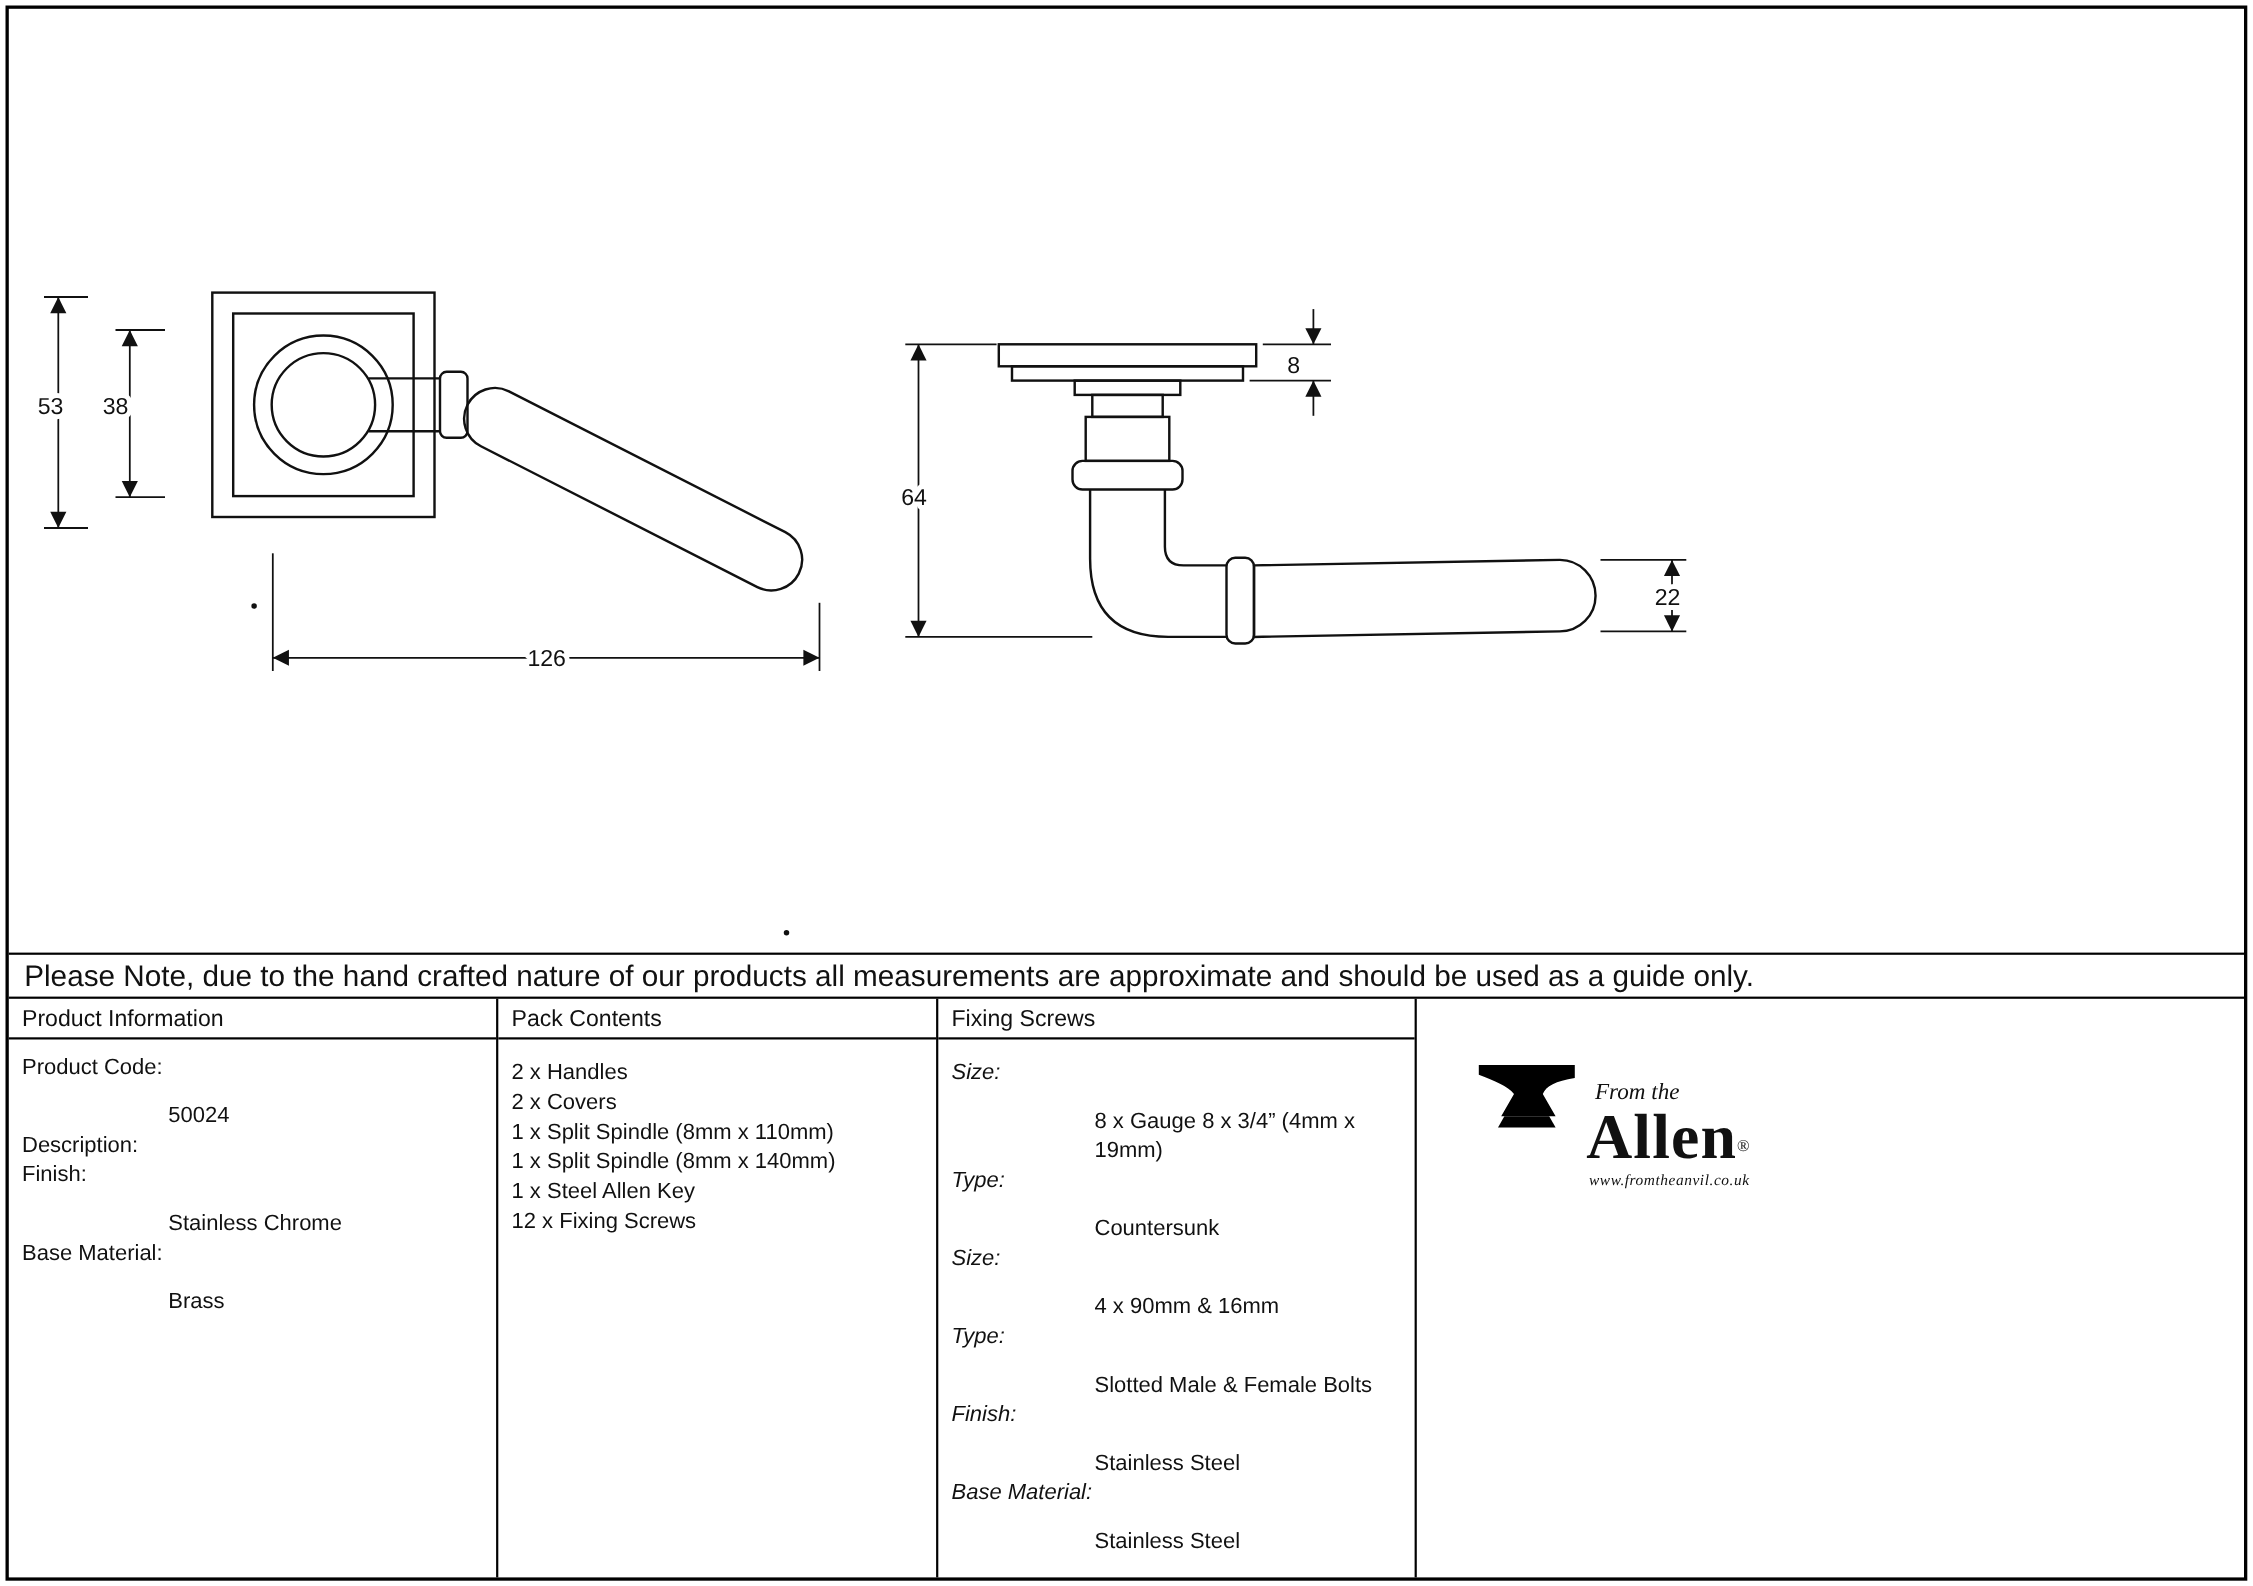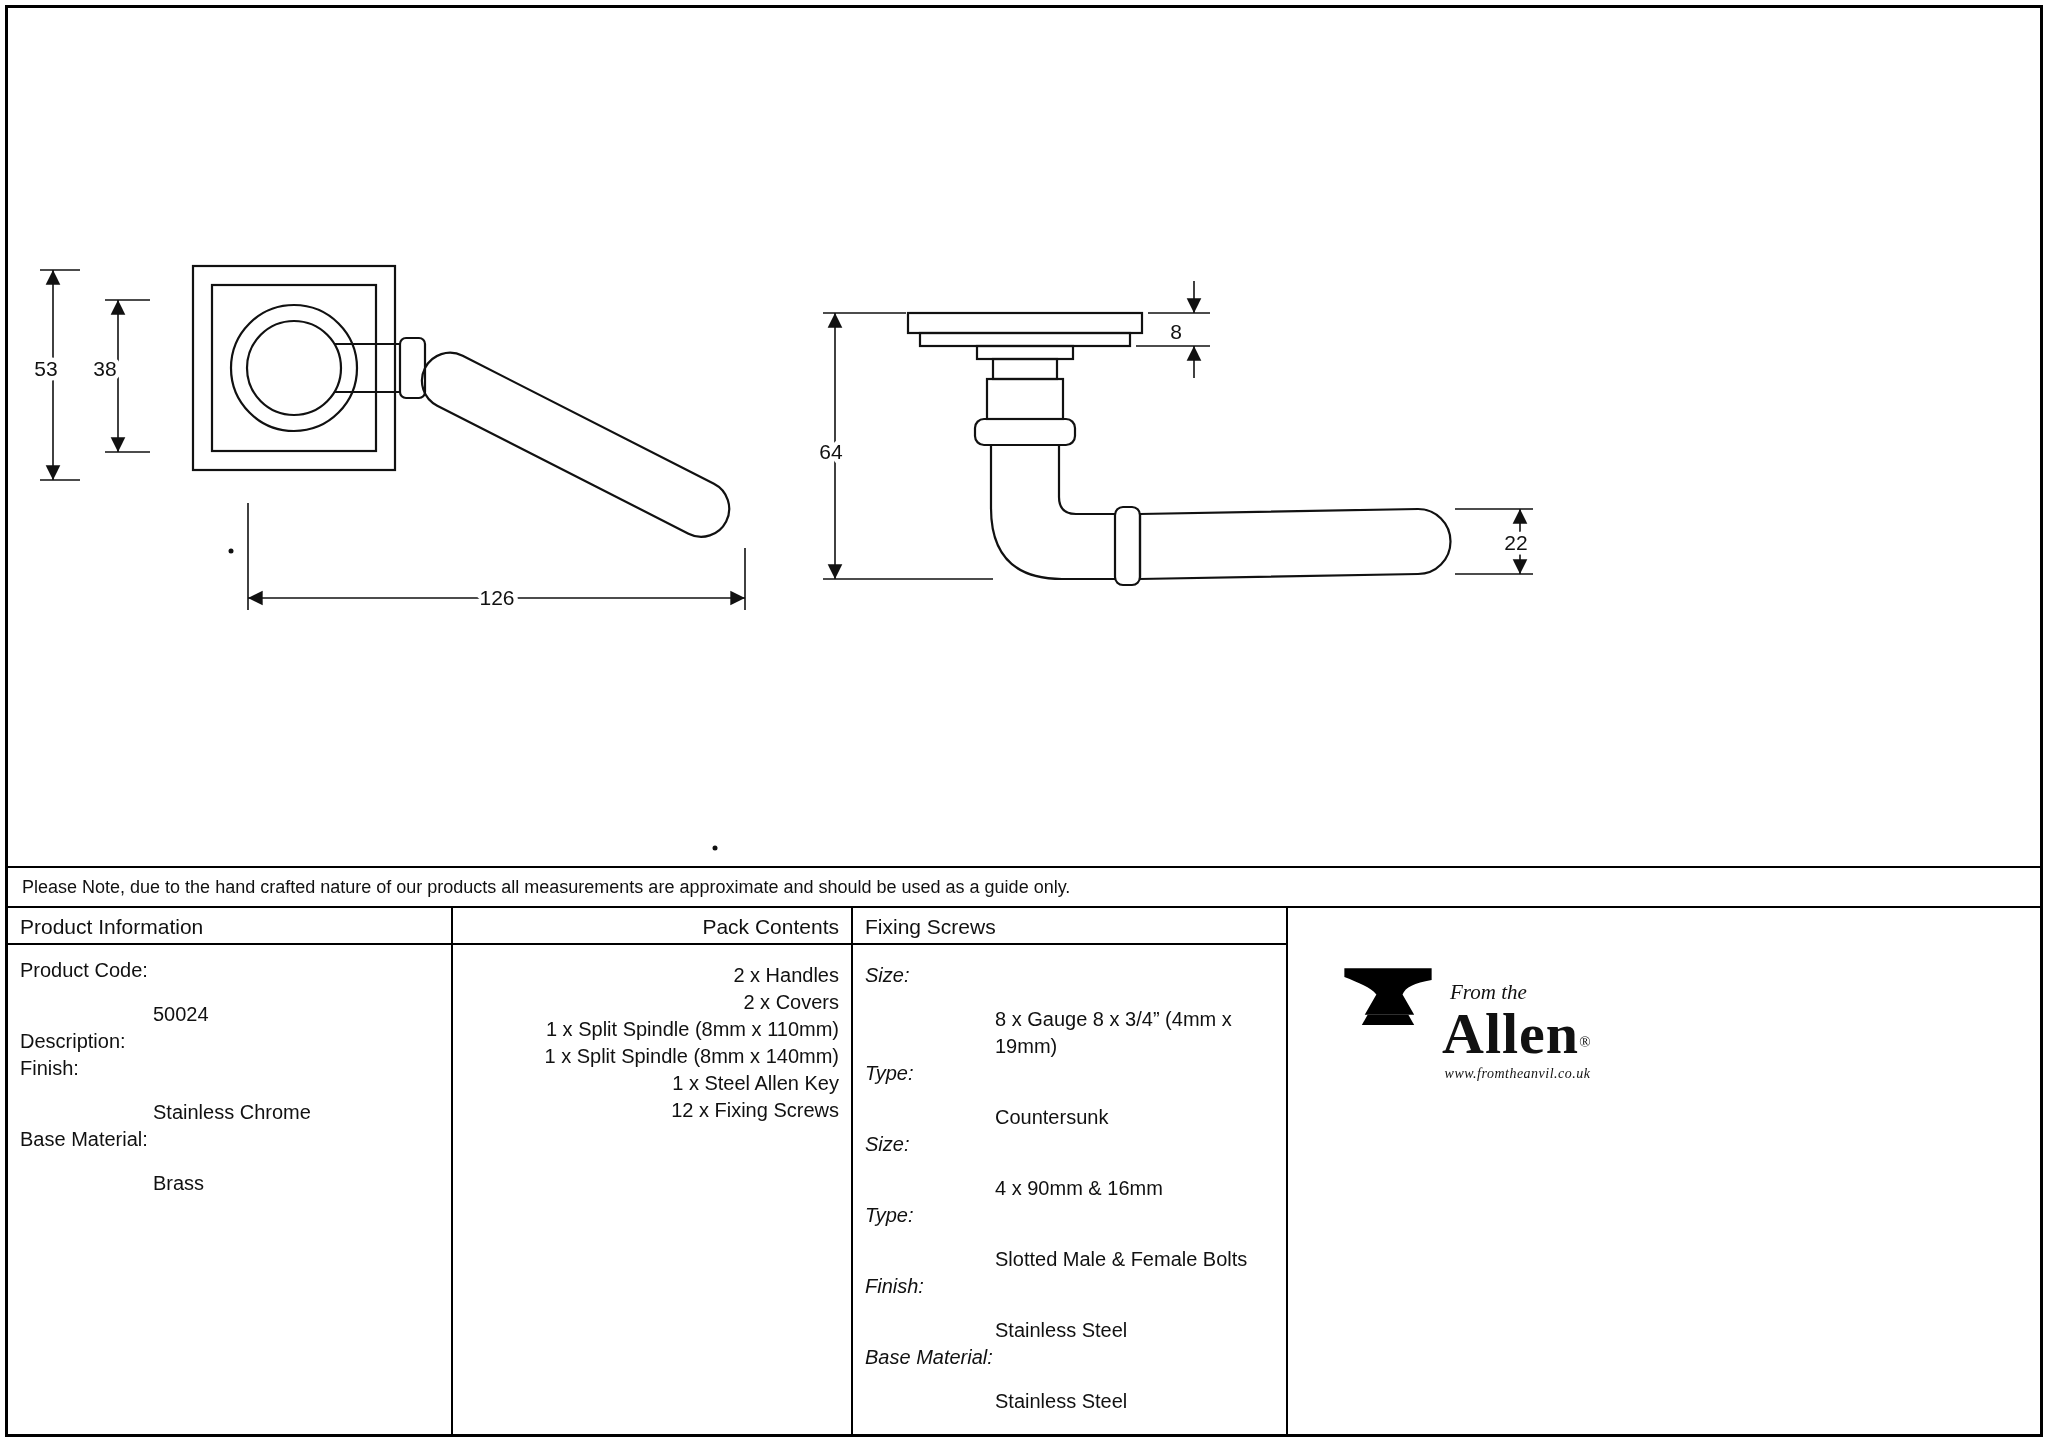--- a/index.html
+++ b/index.html
@@ -10,26 +10,26 @@
            border:3px solid #000; display:flex; flex-direction:column; background:#fff; }
 
   .drawing-area { flex:1 1 auto; position:relative; }
   .drawing-area svg { display:block; width:100%; height:100%; }
 
   .dim-label { font-family:"Liberation Sans", sans-serif; font-size:21px; fill:#111;
                text-anchor:middle; stroke:#fff; stroke-width:9px; stroke-linejoin:round;
                paint-order:stroke fill; }
 
   .note-row { height:40px; border-top:2px solid #000; display:flex; align-items:center;
-              padding:0 14px; font-size:18px; flex:0 0 auto; }
+              padding:0 14px; font-size:27px; flex:0 0 auto; }
 
   .spec-table { height:528px; flex:0 0 auto; border-top:2px solid #000; display:flex; }
   .col { border-right:2px solid #000; display:flex; flex-direction:column; }
   .col.product-info  { width:445px; }
-  .col.pack-contents { width:400px;text-align:right; }
+  .col.pack-contents { width:400px; }
   .col.fixing-screws { width:435px; }
   .col.logo-cell { flex:1 1 auto; border-right:none; }
 
   .col-header { height:37px; border-bottom:2px solid #000; padding:7px 12px 0; font-size:21px; }
   .col-body { padding:12px 12px 0; font-size:20px; line-height:27px; }
   .pack-contents .col-body, .fixing-screws .col-body { padding-top:17px; }
 
   .kv-row { display:flex; }
   .kv-label { flex:0 0 133px; }
   .fixing-screws .kv-label { flex:0 0 130px;font-style:italic; }

